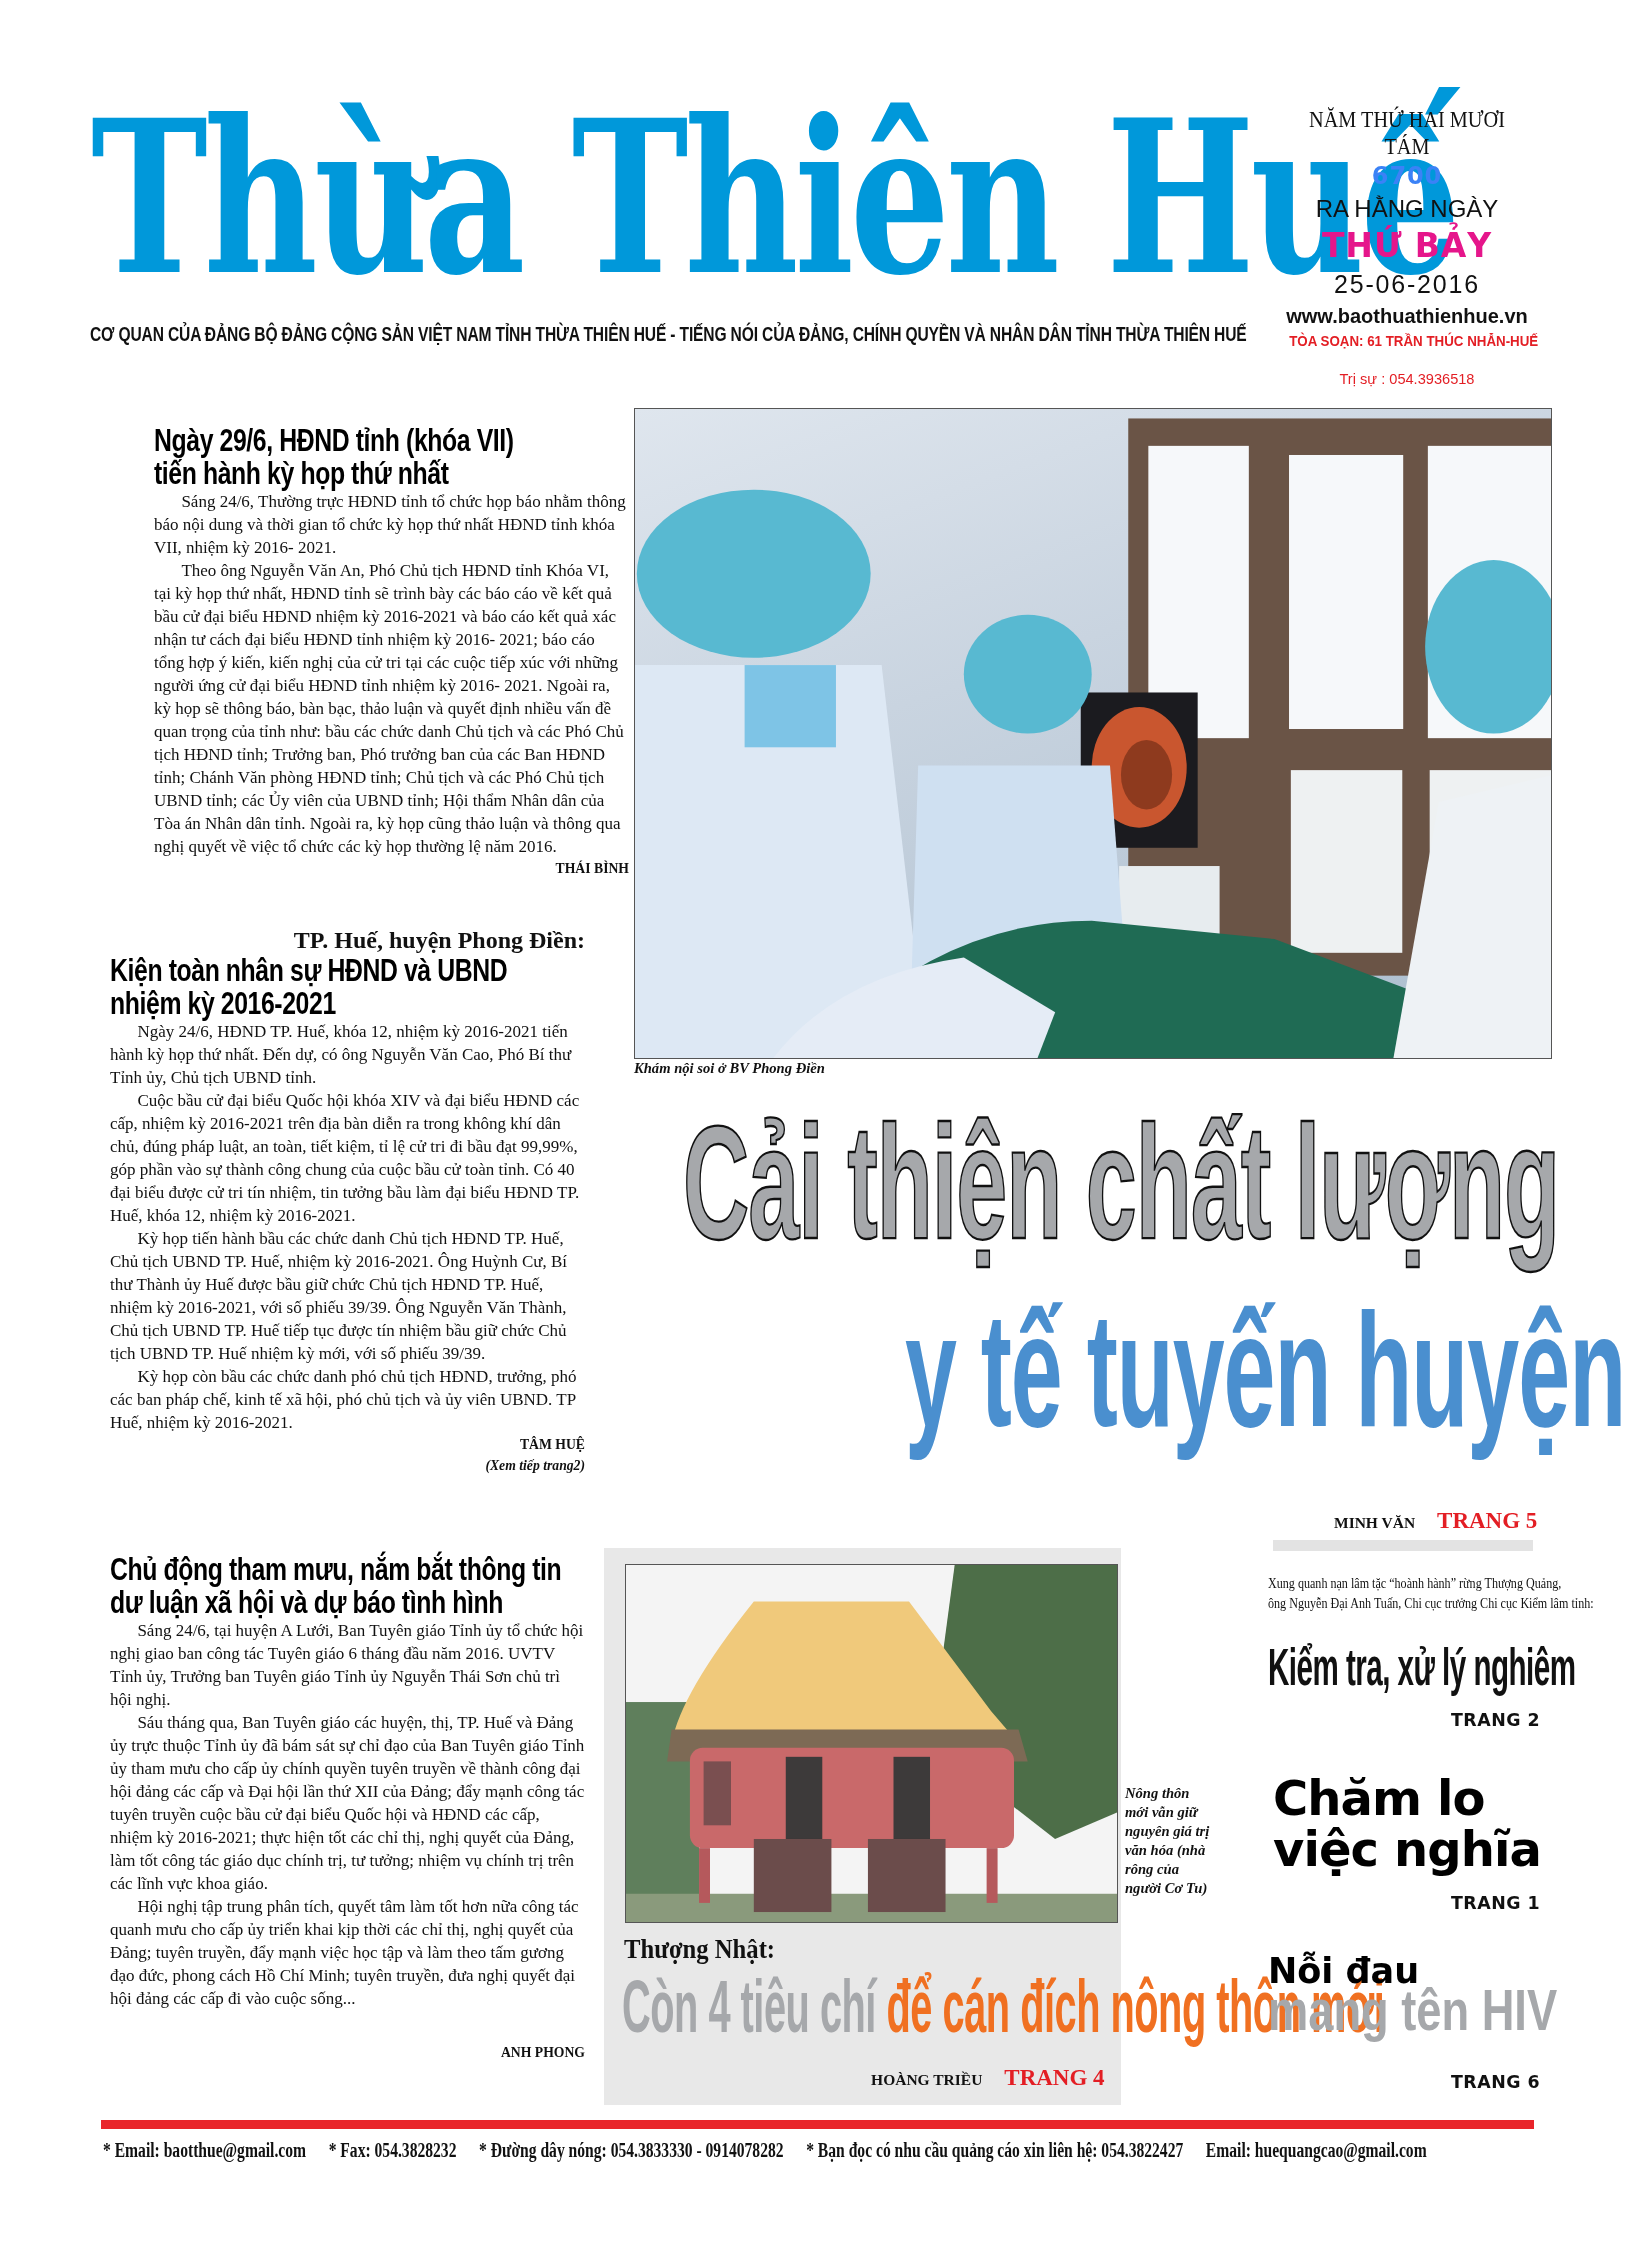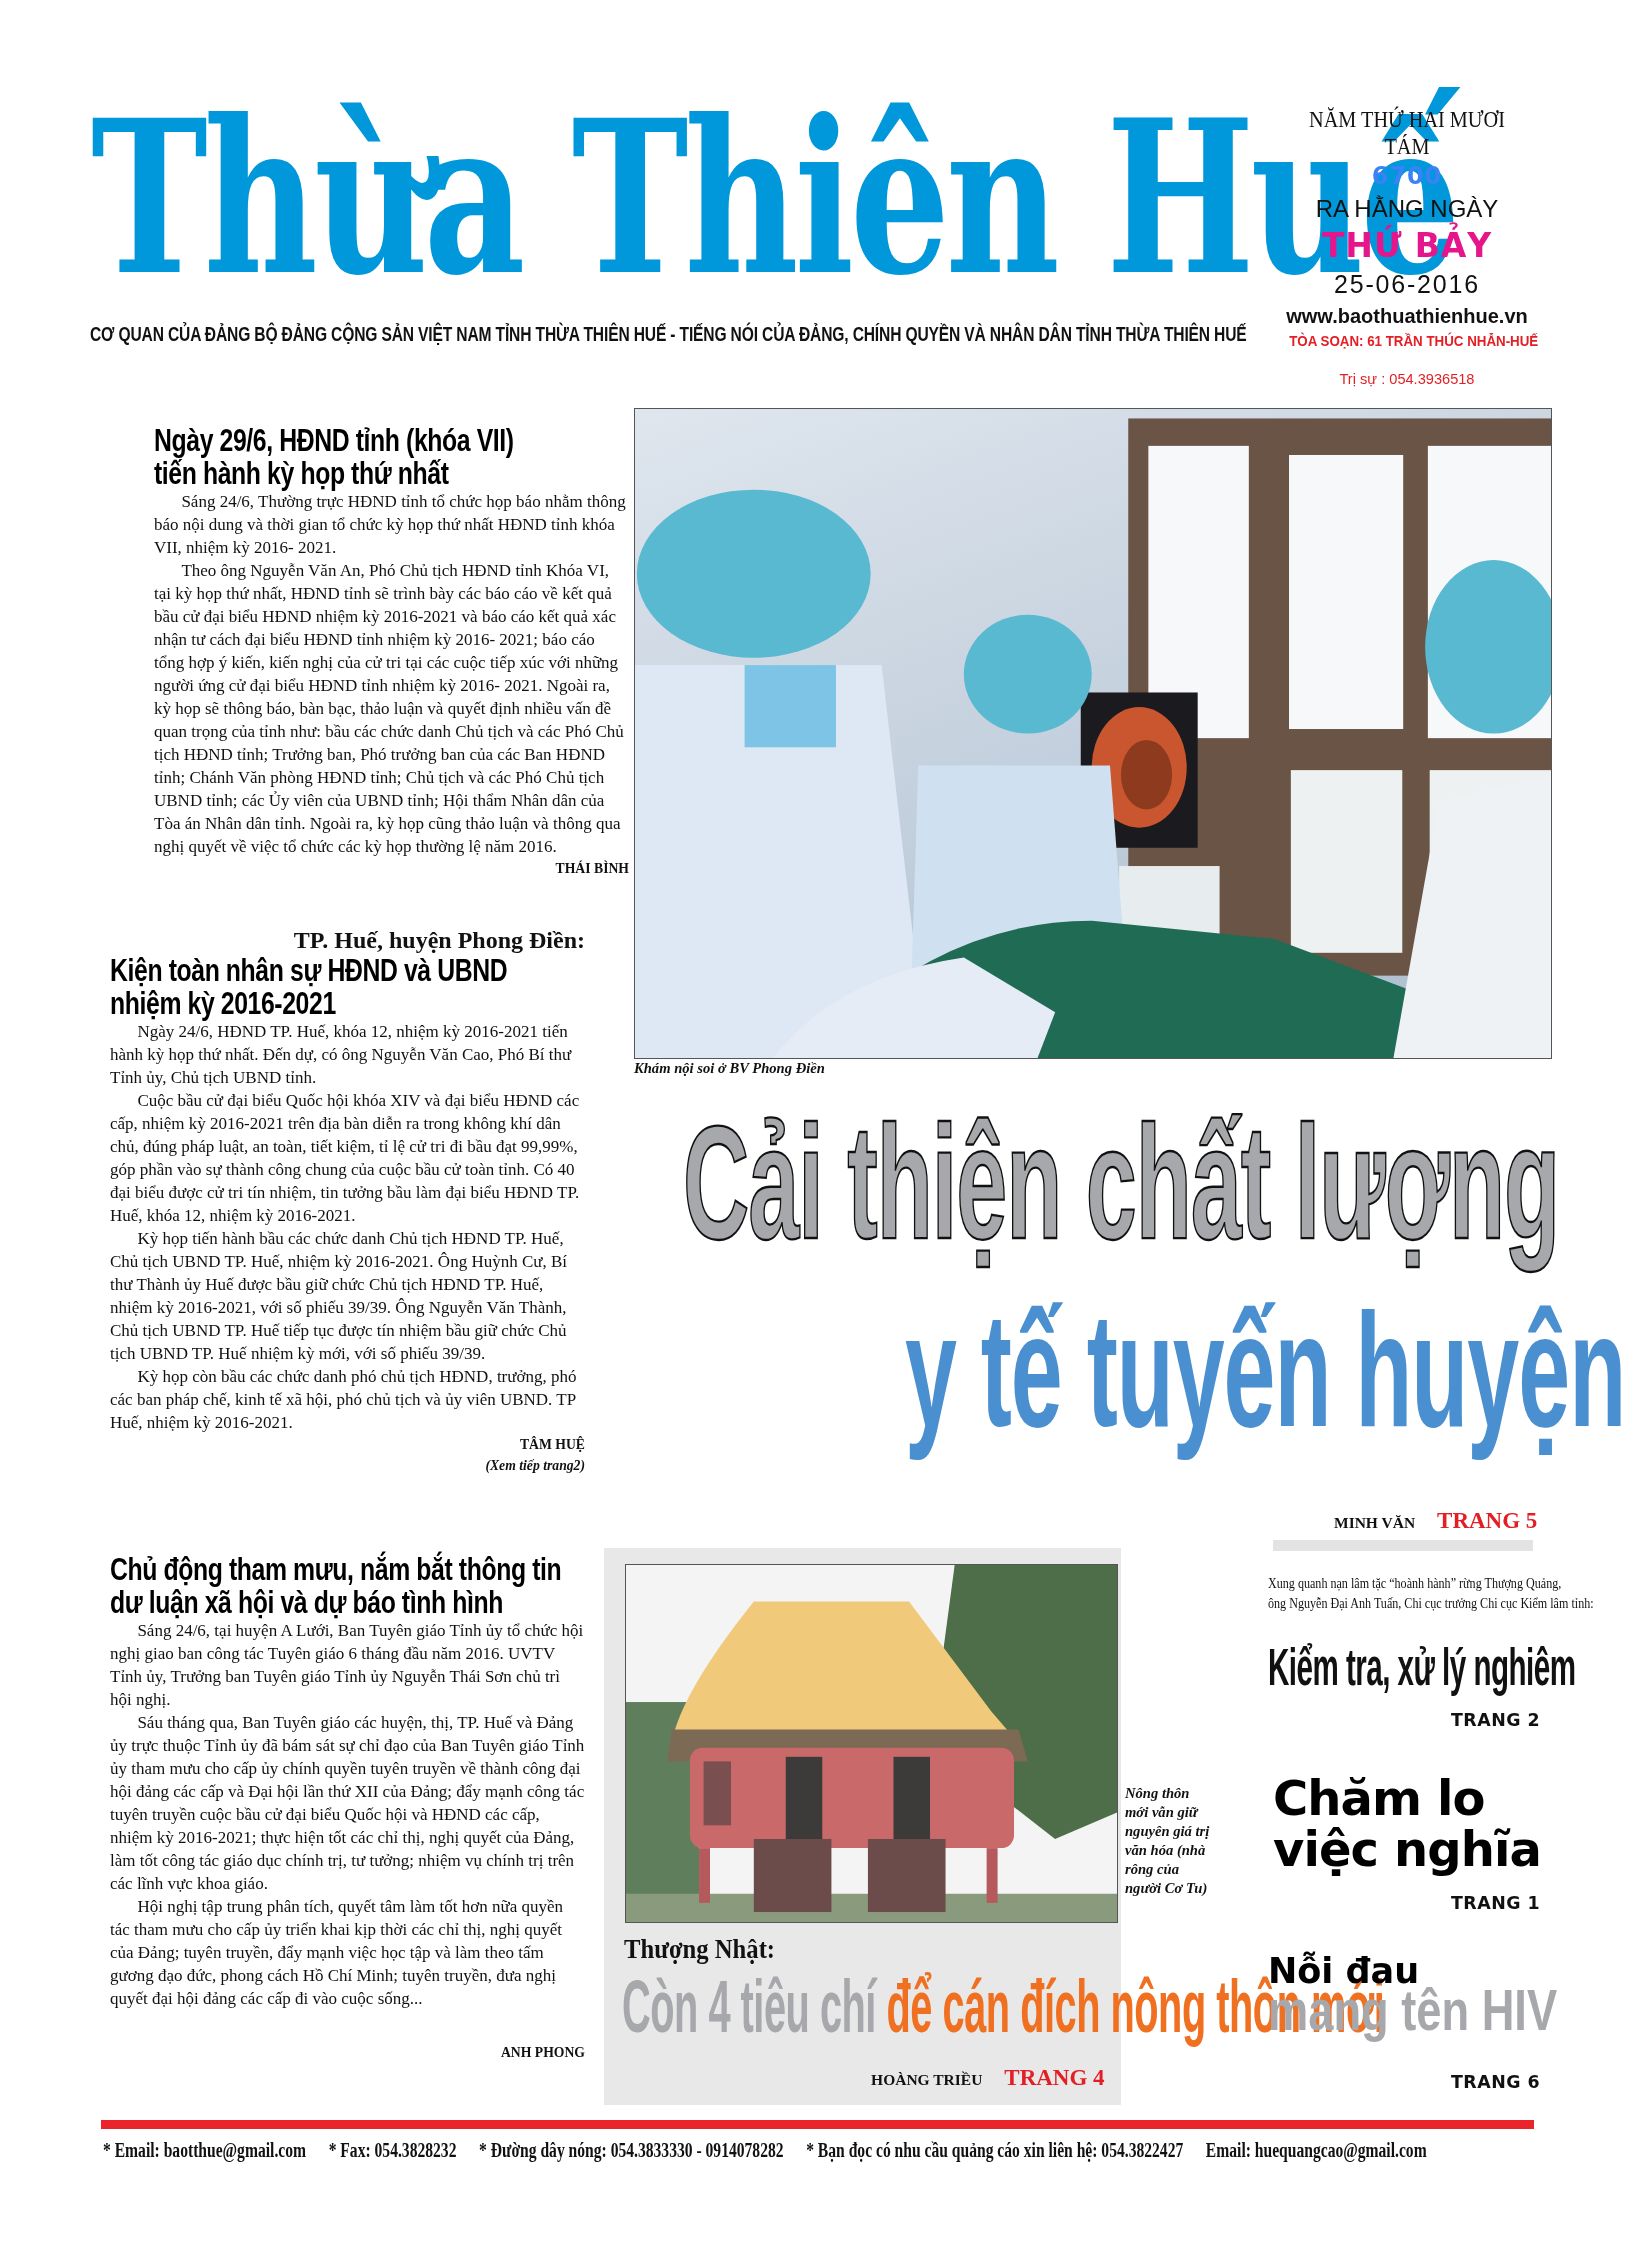--- a/index.html
+++ b/index.html
@@ -169,21 +169,21 @@
 </div>
 
 <div class="left-col" style="top:1553px;">
   <div class="headline-cond">
     <div>Chủ động tham mưu, nắm bắt thông tin</div>
     <div>dư luận xã hội và dự báo tình hình</div>
   </div>
   <div class="body-text">
     <p>Sáng 24/6, tại huyện A Lưới, Ban Tuyên giáo Tỉnh ủy tổ chức hội nghị giao ban công tác Tuyên giáo 6 tháng đầu năm 2016. UVTV Tỉnh ủy, Trưởng ban Tuyên giáo Tỉnh ủy Nguyễn Thái Sơn chủ trì hội nghị.</p>
     <p>Sáu tháng qua, Ban Tuyên giáo các huyện, thị, TP. Huế và Đảng ủy trực thuộc Tỉnh ủy đã bám sát sự chỉ đạo của Ban Tuyên giáo Tỉnh ủy tham mưu cho cấp ủy chính quyền tuyên truyền về thành công đại hội đảng các cấp và Đại hội lần thứ XII của Đảng; đẩy mạnh công tác tuyên truyền cuộc bầu cử đại biểu Quốc hội và HĐND các cấp, nhiệm kỳ 2016-2021; thực hiện tốt các chỉ thị, nghị quyết của Đảng, làm tốt công tác giáo dục chính trị, tư tưởng; nhiệm vụ chính trị trên các lĩnh vực khoa giáo.</p>
-    <p>Hội nghị tập trung phân tích, quyết tâm làm tốt hơn nữa quyền tác tham mưu cho cấp ủy triển khai kịp thời các chỉ thị, nghị quyết của Đảng; tuyên truyền, đẩy mạnh việc học tập và làm theo tấm gương đạo đức, phong cách Hồ Chí Minh; tuyên truyền, đưa nghị quyết đại hội đảng các cấp đi vào cuộc sống...</p>
+    <p>Hội nghị tập trung phân tích, quyết tâm làm tốt hơn nữa công tác quanh mưu cho cấp ủy triển khai kịp thời các chỉ thị, nghị quyết của Đảng; tuyên truyền, đẩy mạnh việc học tập và làm theo tấm gương đạo đức, phong cách Hồ Chí Minh; tuyên truyền, đưa nghị quyết đại hội đảng các cấp đi vào cuộc sống...</p>
   </div>
   <div class="byline" style="margin-top:32px;">ANH PHONG</div>
 </div>
 
 <div class="main-photo">
   <svg width="918" height="651" viewBox="0 0 1005 712">
 
     <rect x="540" y="10" width="465" height="610" fill="#6a5446"></rect>
     <rect x="562" y="40" width="110" height="320" fill="#f6f8fa"></rect>
     <rect x="716" y="50" width="125" height="300" fill="#f6f8fa"></rect>

